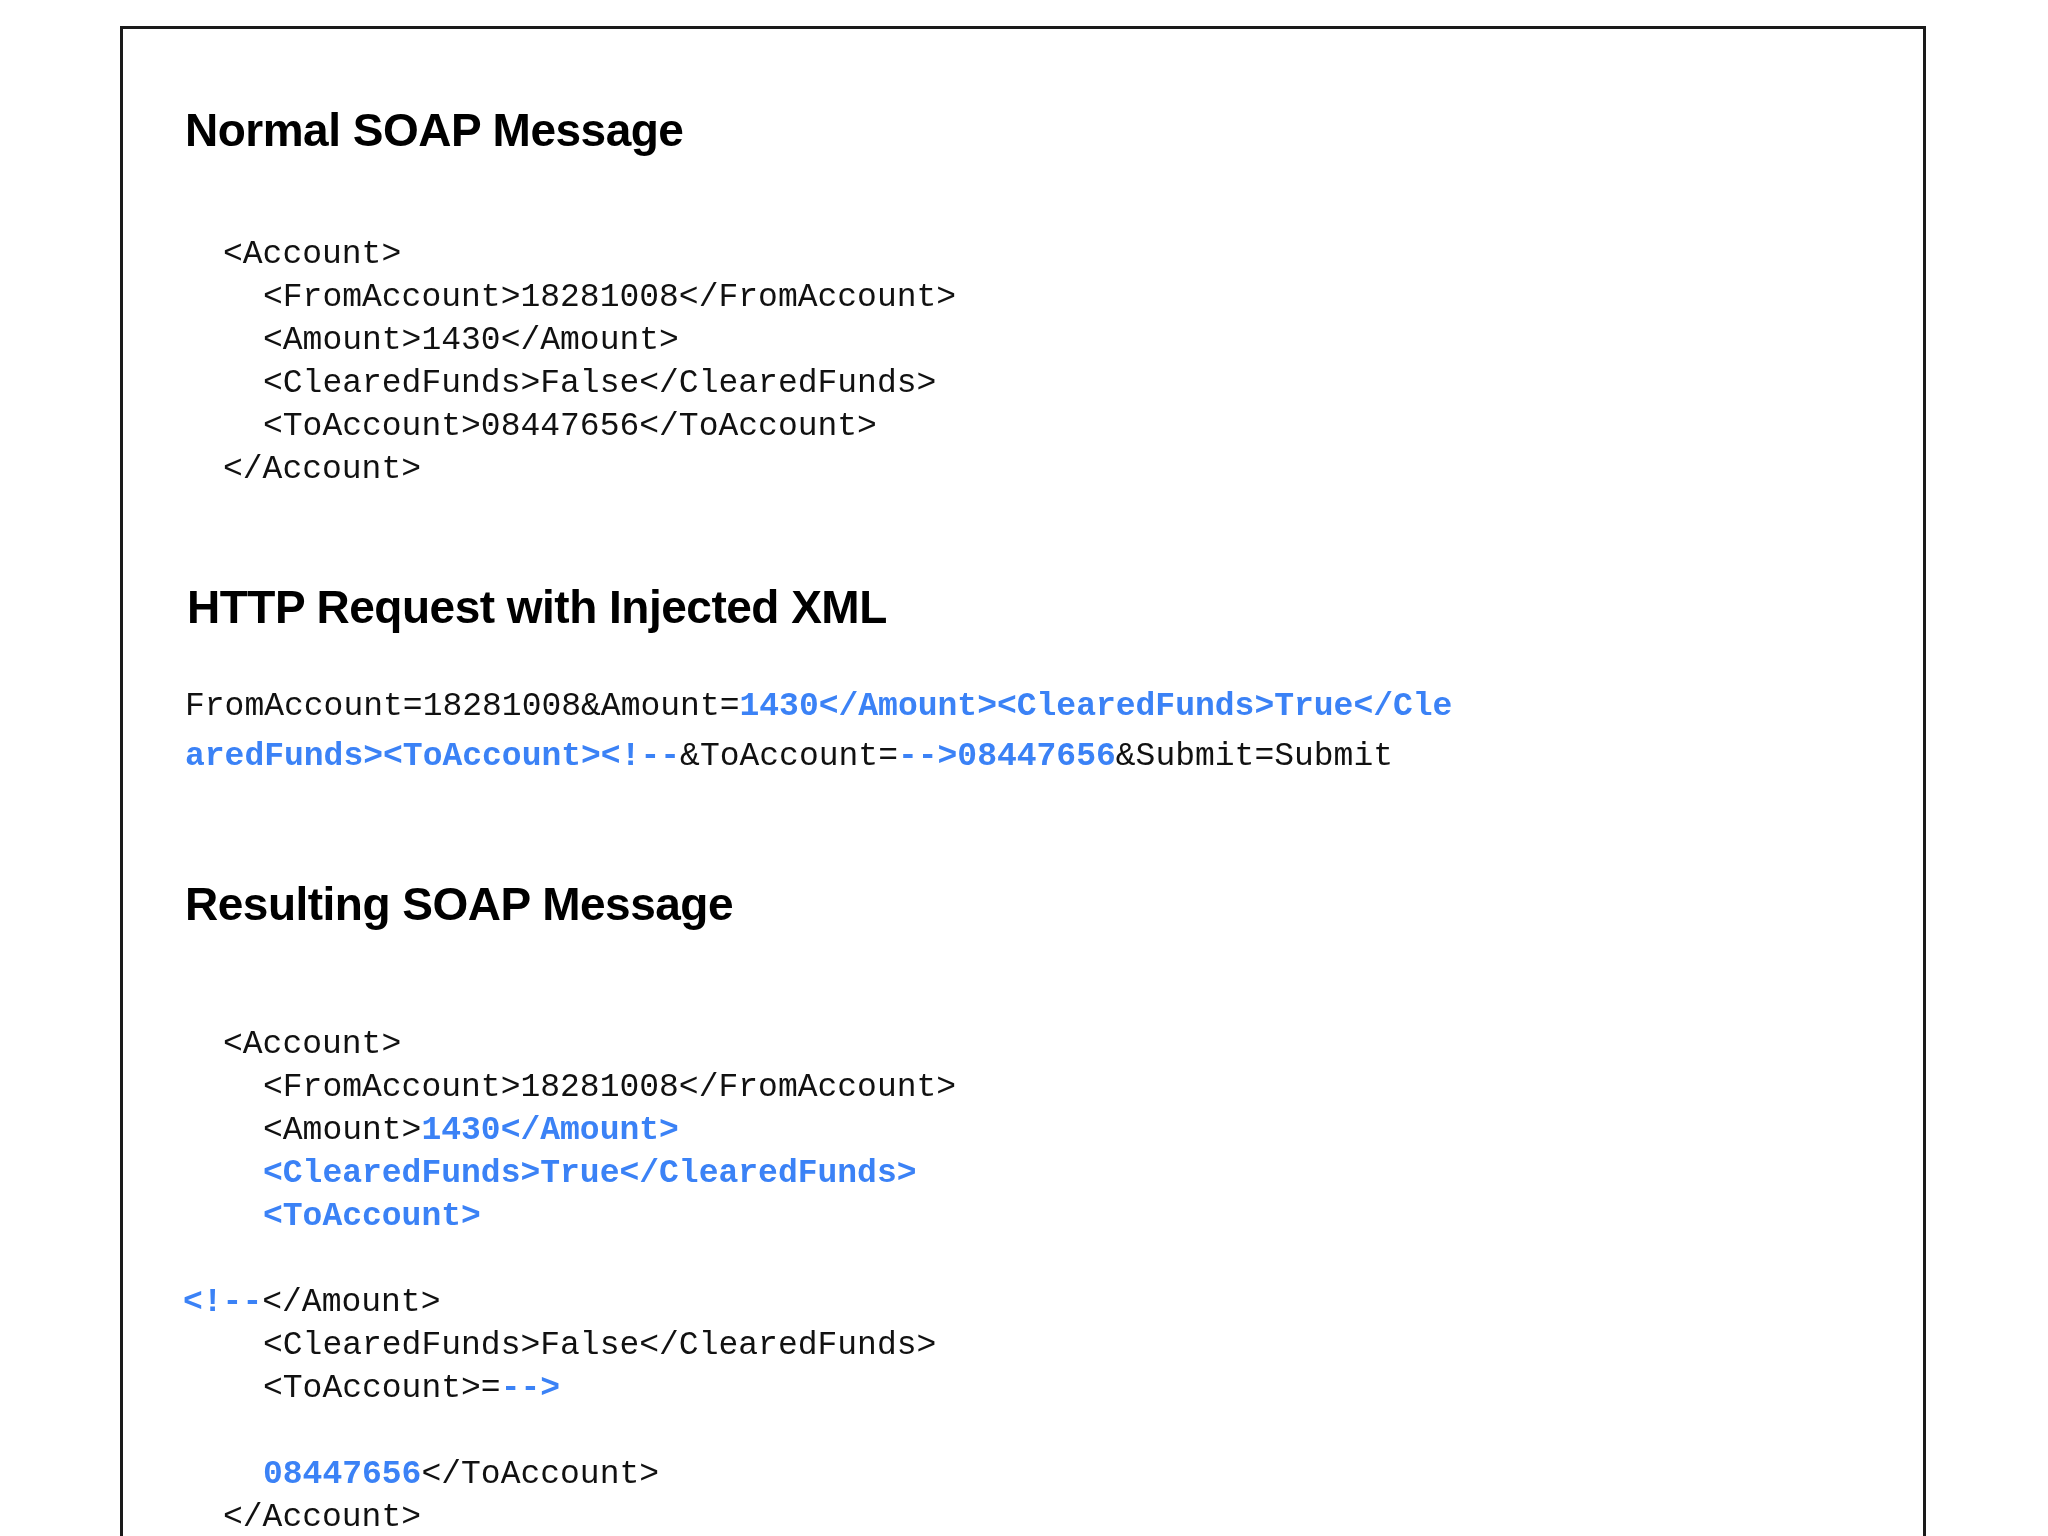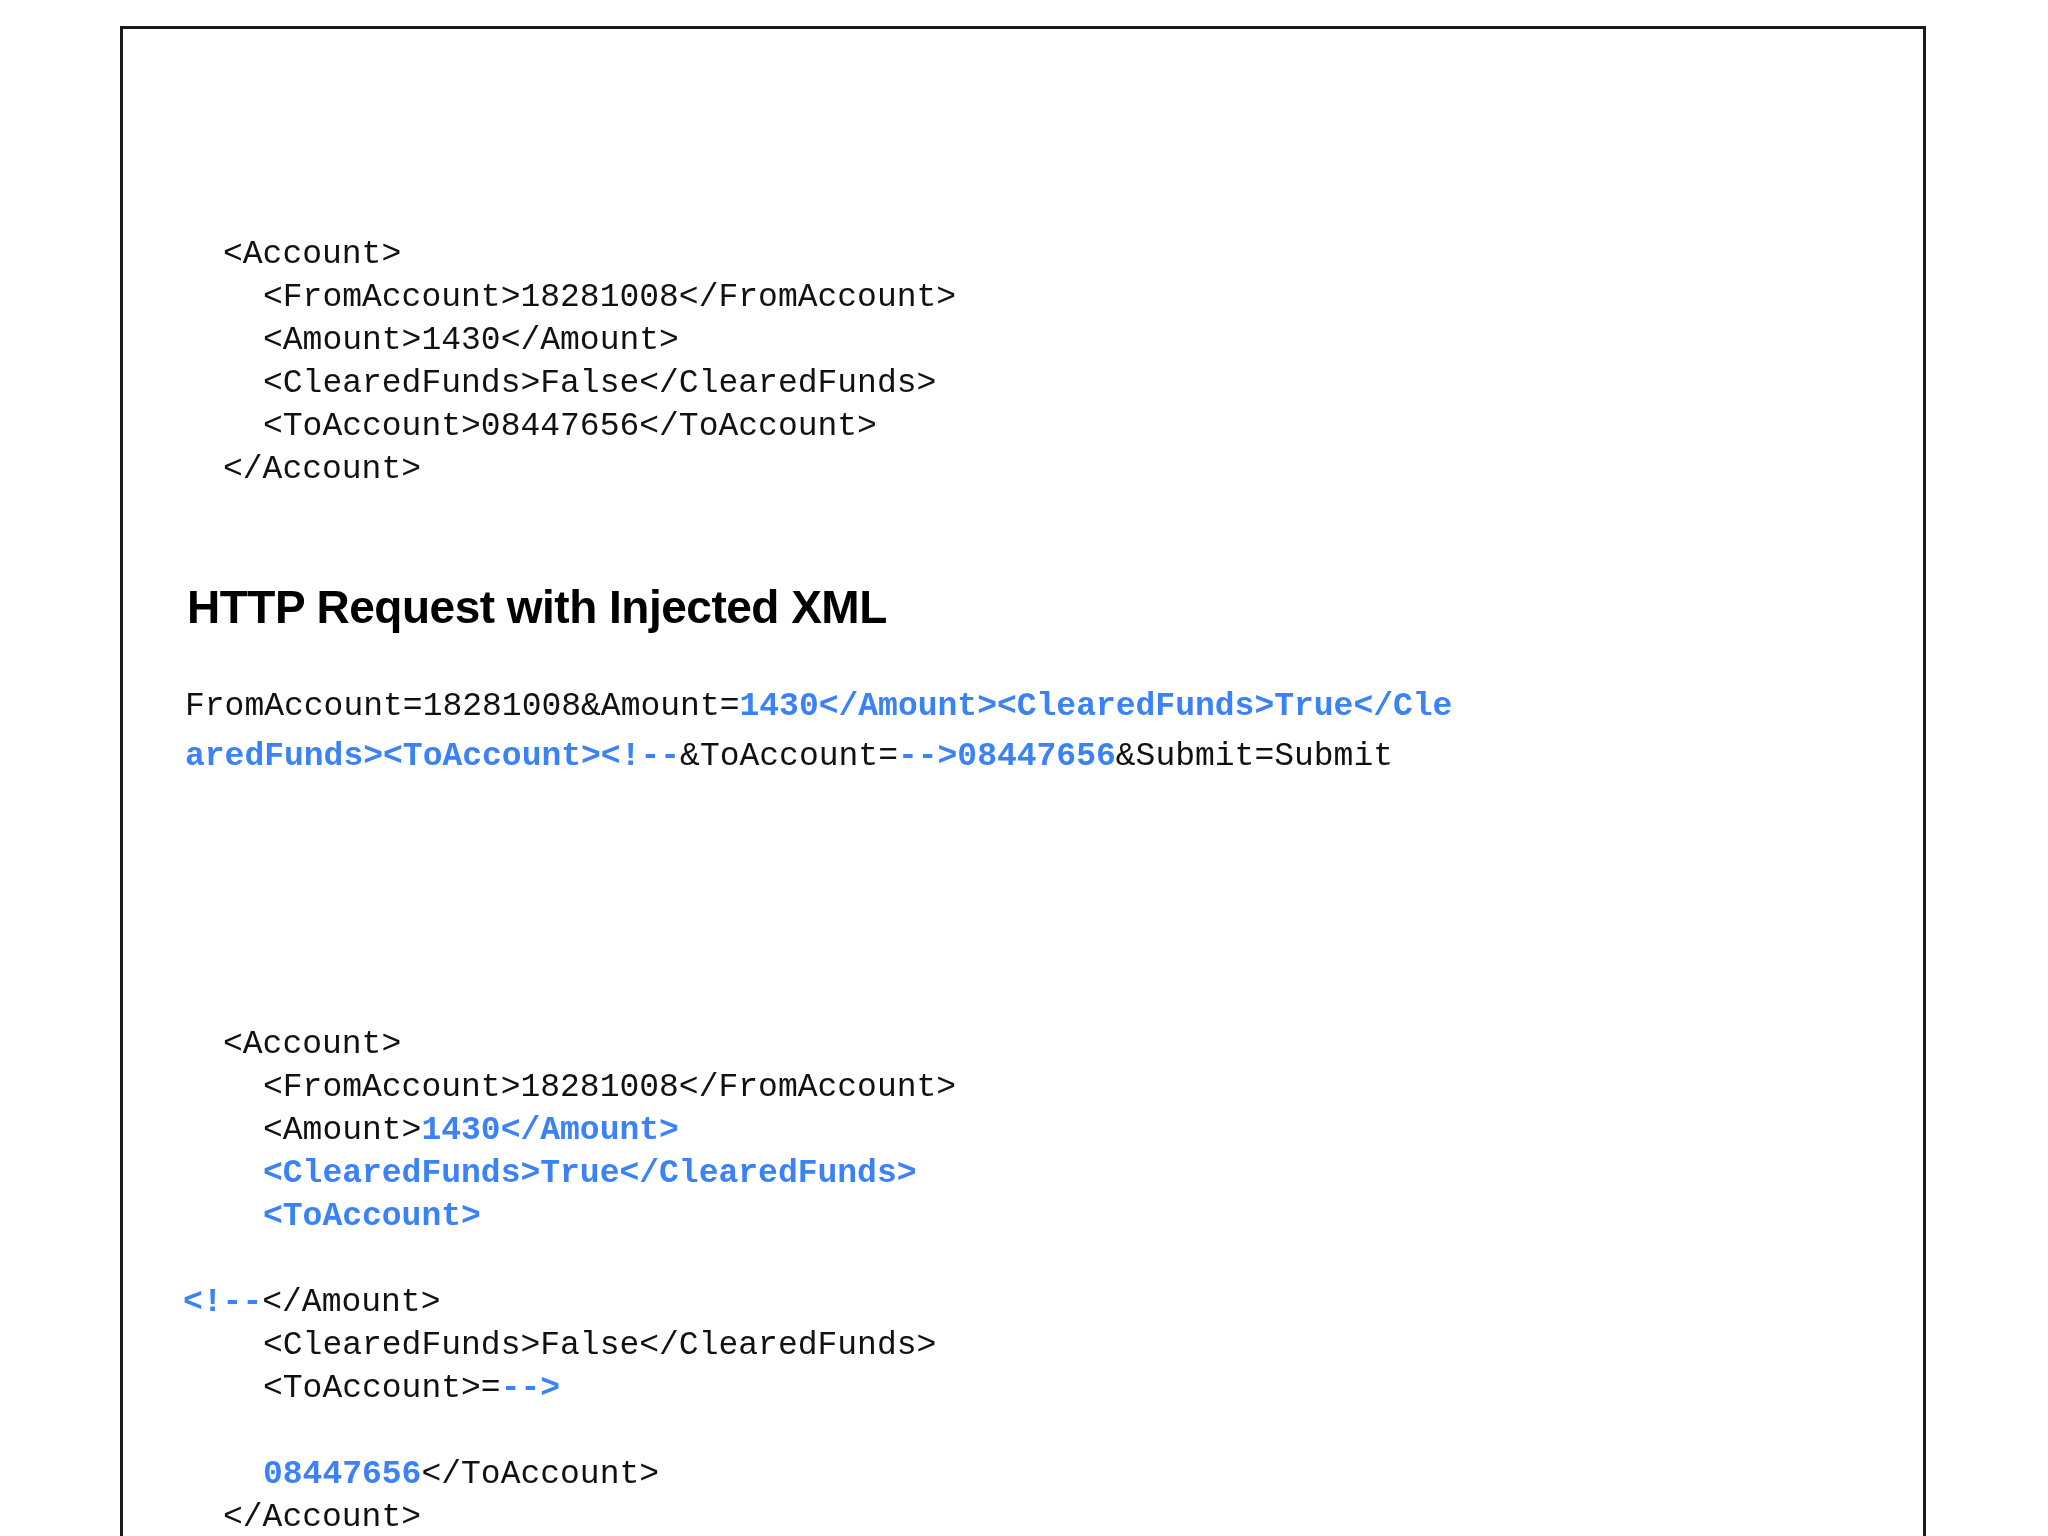--- a/index.html
+++ b/index.html
@@ -84,19 +84,21 @@
   #block-http       { position: absolute; left: 62px;  top: 653px; }
   #title-result     { position: absolute; left: 62px;  top: 852px; }
   #block-result     { position: absolute; left: 100px; top: 958px; }
 </style>
 </head>
 <body>
 
 <div class="slide-frame">
   <div class="content"></div>
 
+  <h2 class="section-title" id="title-normal">Normal SOAP Message</h2>
   <div class="code-block" id="block-normal"><div class="code-line" style="padding-left: 0px;"><span>&lt;Account&gt;</span></div><div class="code-line" style="padding-left: 40px;"><span>&lt;FromAccount&gt;18281008&lt;/FromAccount&gt;</span></div><div class="code-line" style="padding-left: 40px;"><span>&lt;Amount&gt;1430&lt;/Amount&gt;</span></div><div class="code-line" style="padding-left: 40px;"><span>&lt;ClearedFunds&gt;False&lt;/ClearedFunds&gt;</span></div><div class="code-line" style="padding-left: 40px;"><span>&lt;ToAccount&gt;08447656&lt;/ToAccount&gt;</span></div><div class="code-line" style="padding-left: 0px;"><span>&lt;/Account&gt;</span></div></div>
 
   <h2 class="section-title" id="title-http">HTTP Request with Injected XML</h2>
   <div class="req-block" id="block-http"><div class="code-line" style="padding-left: 0px;"><span>FromAccount=18281008&amp;Amount=</span><span class="red">1430&lt;/Amount&gt;&lt;ClearedFunds&gt;True&lt;/Cle</span></div><div class="code-line" style="padding-left: 0px;"><span class="red">aredFunds&gt;&lt;ToAccount&gt;&lt;!--</span><span>&amp;ToAccount=</span><span class="red">--&gt;08447656</span><span>&amp;Submit=Submit</span></div></div>
 
+  <h2 class="section-title" id="title-result">Resulting SOAP Message</h2>
   <div class="code-block" id="block-result"><div class="code-line" style="padding-left: 0px;"><span>&lt;Account&gt;</span></div><div class="code-line" style="padding-left: 40px;"><span>&lt;FromAccount&gt;18281008&lt;/FromAccount&gt;</span></div><div class="code-line" style="padding-left: 40px;"><span>&lt;Amount&gt;</span><span class="red">1430&lt;/Amount&gt;</span></div><div class="code-line" style="padding-left: 40px;"><span class="red">&lt;ClearedFunds&gt;True&lt;/ClearedFunds&gt;</span></div><div class="code-line" style="padding-left: 40px;"><span class="red">&lt;ToAccount&gt;</span></div><div class="code-line blank">&nbsp;</div><div class="code-line" style="padding-left: 0px; margin-left: -40px;"><span class="red">&lt;!--</span><span>&lt;/Amount&gt;</span></div><div class="code-line" style="padding-left: 40px;"><span>&lt;ClearedFunds&gt;False&lt;/ClearedFunds&gt;</span></div><div class="code-line" style="padding-left: 40px;"><span>&lt;ToAccount&gt;=</span><span class="red">--&gt;</span></div><div class="code-line blank">&nbsp;</div><div class="code-line" style="padding-left: 40px;"><span class="red">08447656</span><span>&lt;/ToAccount&gt;</span></div><div class="code-line" style="padding-left: 0px;"><span>&lt;/Account&gt;</span></div></div>
 </div>
 
 </body></html>

